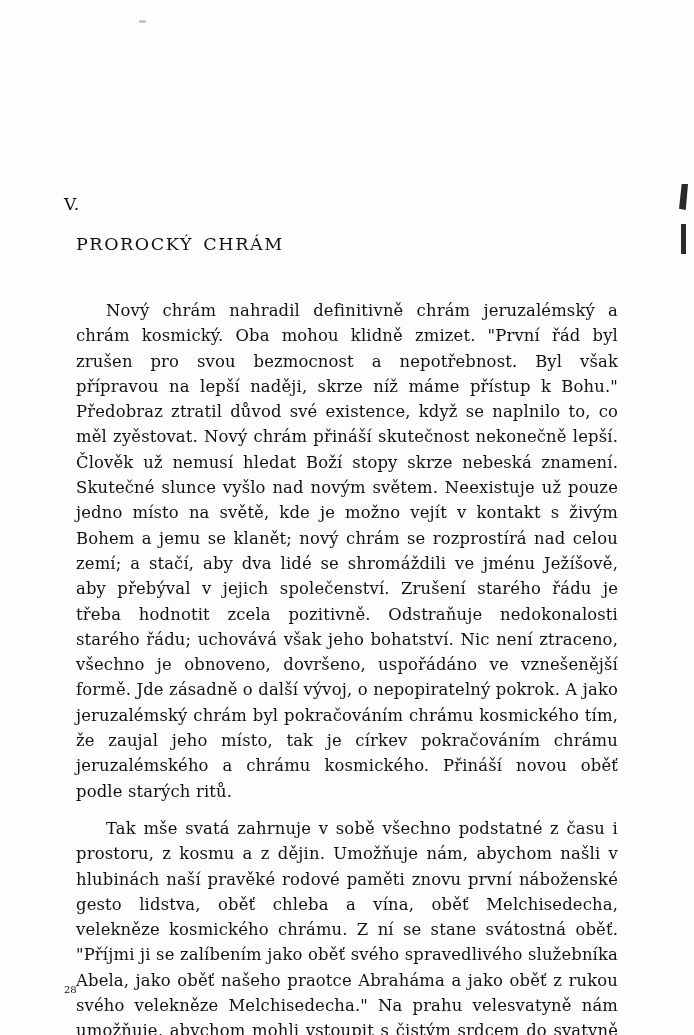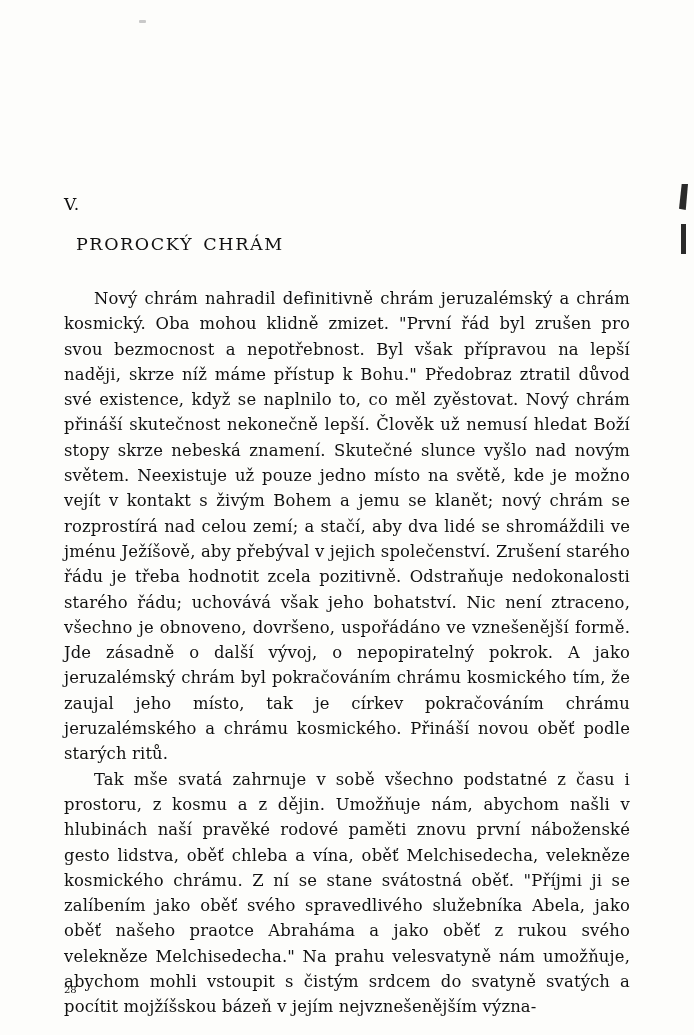--- a/index.html
+++ b/index.html
@@ -86,21 +86,21 @@
     font-size: 16.4px;
     line-height: 25.3px;
     text-align: justify;
     text-justify: inter-word;
     letter-spacing: 0.15px;
     font-family: "DejaVu Serif", serif;
     hyphens: manual;
   }
 
   .body-text p {
-    margin: 0;
+    margin: 12px;
     text-indent: 30px;
   }
 
   .folio {
     position: absolute;
     left: 64px;
     top: 984px;
     font-size: 10px;
     font-family: "DejaVu Serif", serif;
   }

